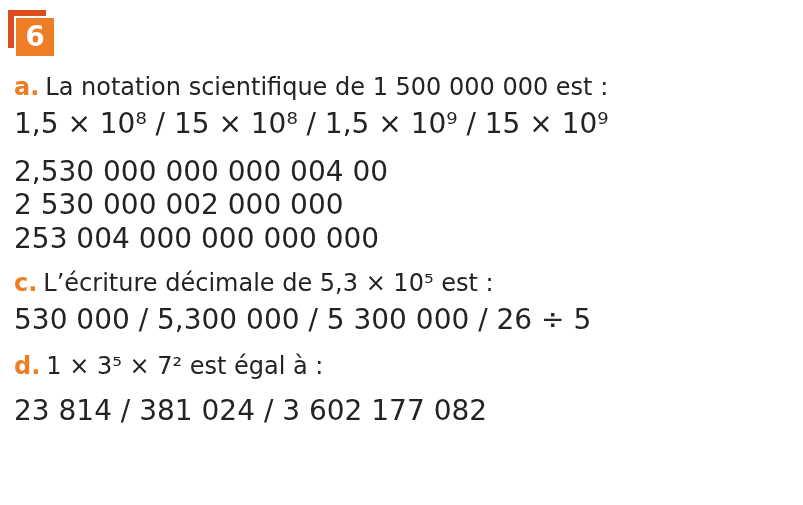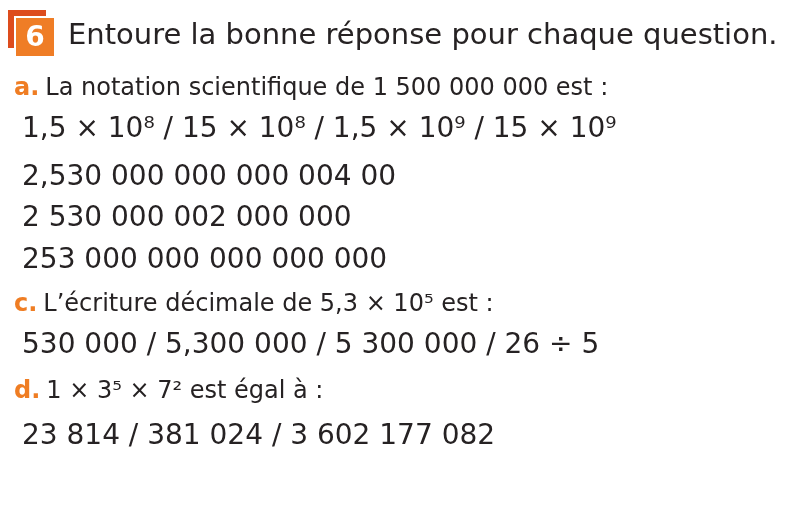--- a/index.html
+++ b/index.html
@@ -71,51 +71,50 @@
     font-size: 24px;
     line-height: 1.28;
     white-space: nowrap;
   }
   .qlabel {
     color: #ef7d23;
     font-weight: bold;
     margin-right: 6px;
   }
   .options {
-    margin: 8px;
+    margin: 0;
     font-size: 28px;
     line-height: 1.19;
     white-space: nowrap;
   }
   .question.q-d .options {
     margin-top: 12px;
   }
 </style>
 </head>
 <body>
 
 <div class="page">
 
   <div class="header">
     <span class="badge">
       <span class="badge-back"></span>
       <span class="badge-front">6</span>
     </span>
-    <h1 class="title">Entoure la bonne réponse pour chaque question.</h1>
   </div>
 
   <section class="question q-a">
     <p class="prompt"><span class="qlabel">a.</span><span>La notation scientifique de 1 500 000 000 est :</span></p>
     <p class="options">1,5 × 10⁸ / 15 × 10⁸ / 1,5 × 10⁹ / 15 × 10⁹</p>
   </section>
 
   <section class="question q-b">
     <p class="options">2,530 000 000 000 004 00</p>
     <p class="options">2 530 000 002 000 000</p>
-    <p class="options">253 000 000 000 000 000</p>
+    <p class="options">253 004 000 000 000 000</p>
   </section>
 
   <section class="question q-c">
     <p class="prompt"><span class="qlabel">c.</span><span>L’écriture décimale de 5,3 × 10⁵ est :</span></p>
     <p class="options">530 000 / 5,300 000 / 5 300 000 / 26 ÷ 5</p>
   </section>
 
   <section class="question q-d">
     <p class="prompt"><span class="qlabel">d.</span><span>1 × 3⁵ × 7² est égal à :</span></p>
     <p class="options">23 814 / 381 024 / 3 602 177 082</p>

